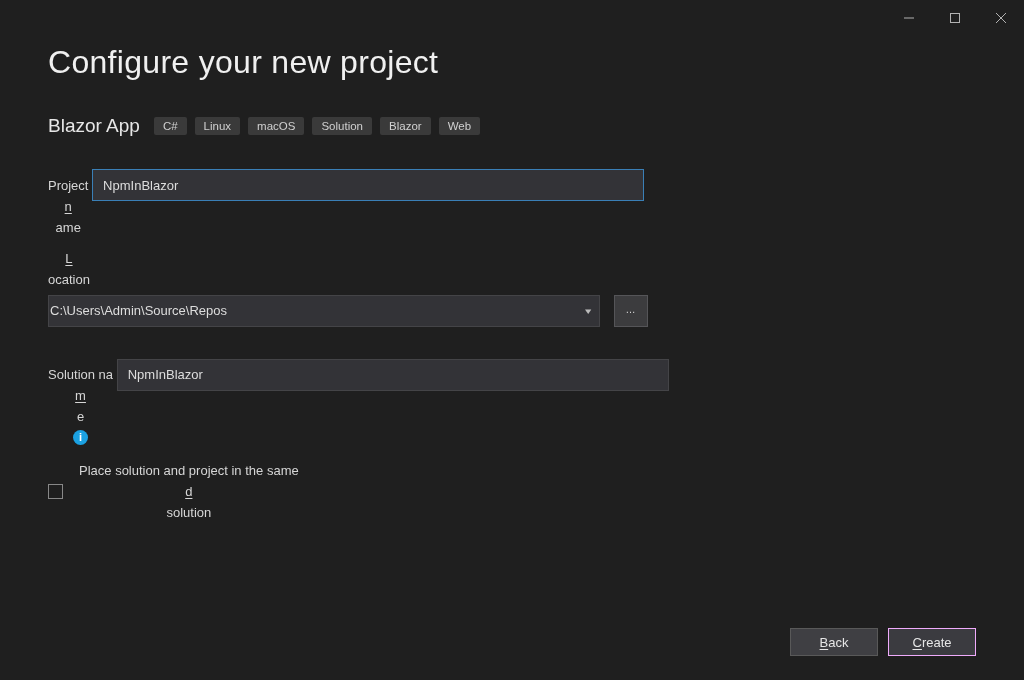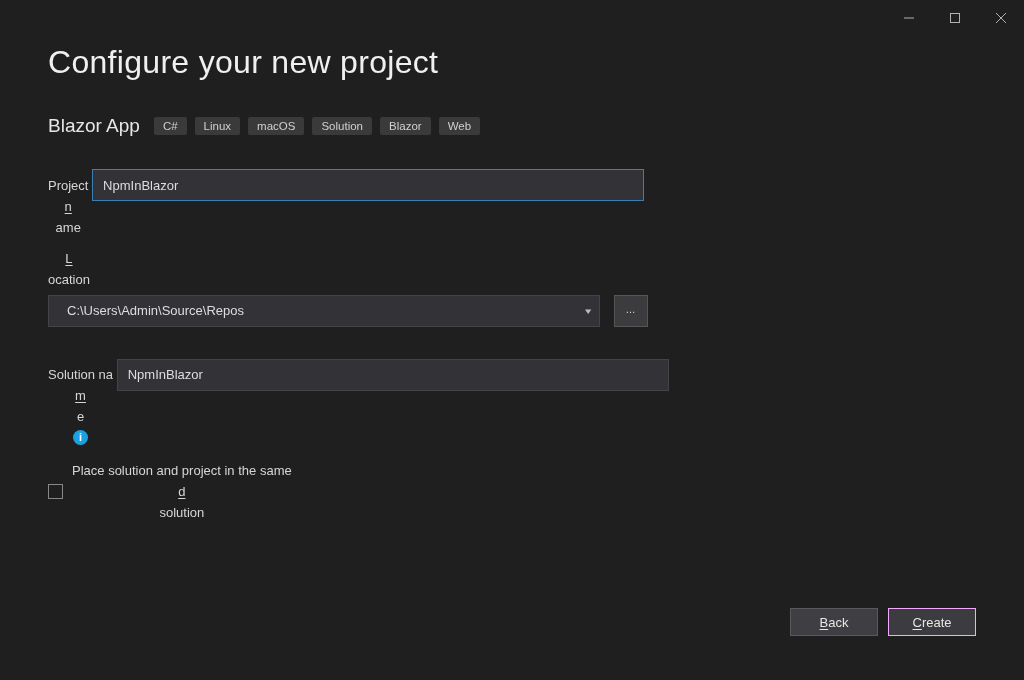--- a/index.html
+++ b/index.html
@@ -98,21 +98,21 @@
     }
     .combo {
       width: 552px;
       height: 32px;
       background: #333337;
       border: 1px solid #444447;
       color: #dddddd;
       display: flex;
       align-items: center;
       justify-content: space-between;
-      padding: 0 8px 0 18px;
+      padding: 0 8px 0 1px;
       font-size: 13px;
     }
     .combo .chev { color: #bbbbbb; font-size: 9px; transform: scaleX(1.4); }
     .browse-btn {
       width: 34px; height: 32px;
       background: #3c3c3e;
       border: 1px solid #555558;
       color: #dddddd;
       display: flex;
       align-items: center;
@@ -131,32 +131,32 @@
       align-items: center;
       justify-content: center;
       font-size: 11px;
       font-weight: bold;
       line-height: 1;
     }
 
     .checkbox-row {
       display: flex;
       align-items: center;
-      gap: 9px;
+      gap: 16px;
       margin-top: 18px;
     }
     .checkbox {
       width: 15px; height: 15px;
       border: 1px solid #888888;
       background: transparent;
     }
 
     .footer {
       position: absolute;
-      bottom: 44px;
+      bottom: 24px;
       right: 48px;
       display: flex;
       gap: 10px;
     }
     .btn {
       width: 88px;
       height: 28px;
       background: #3f3f43;
       border: 1px solid #595959;
       color: #e6e6e6;

